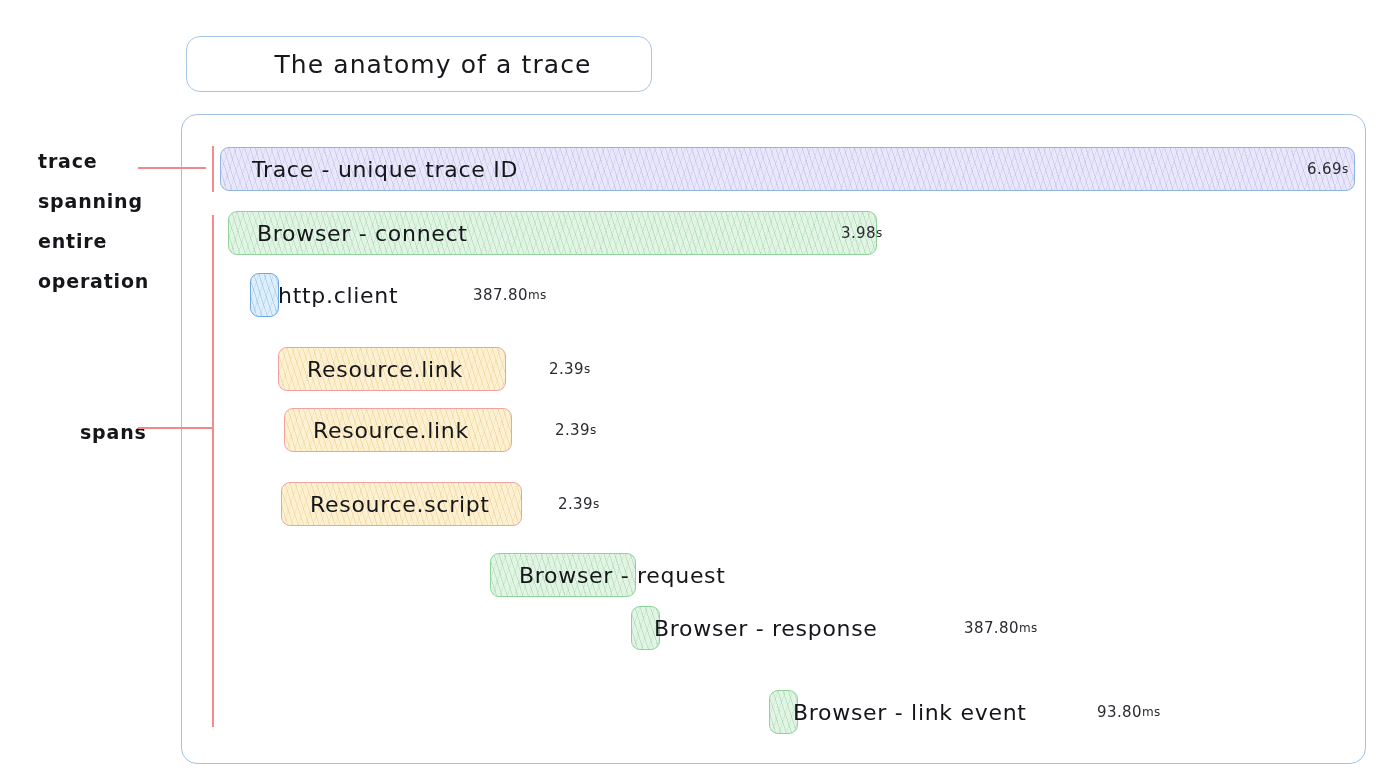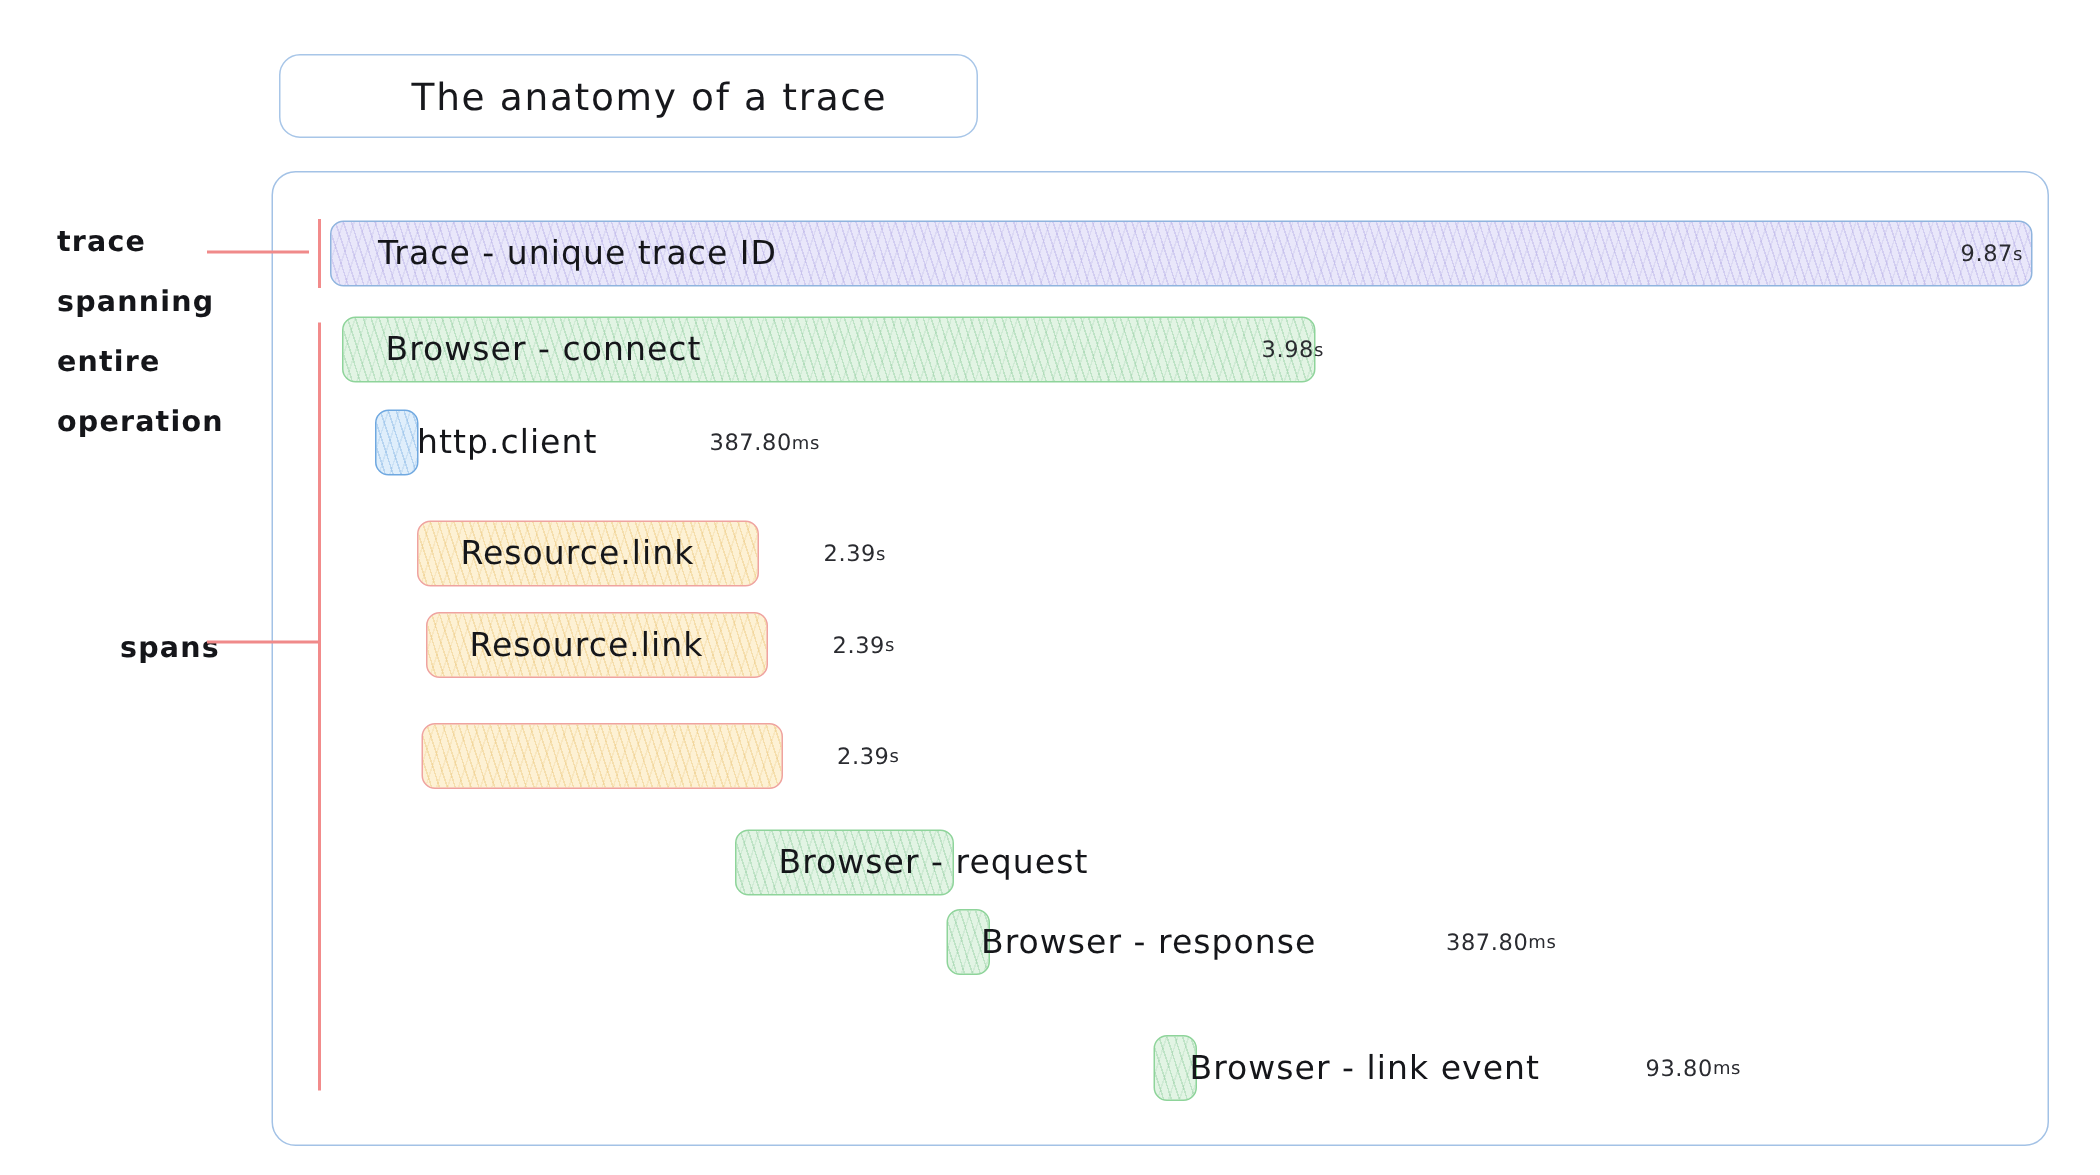--- a/index.html
+++ b/index.html
@@ -185,21 +185,21 @@
   <div id="leader-spans" class="leader"></div>
   <div id="bracket-spans" class="vbar"></div>
 
   <div id="rows">
       <div class="row" style="top: 147px; left: 0px; width: 1400px;">
         <div class="bar v-purple" style="left: 220px; width: 1135px;">
           <div class="bar-tex"></div>
         </div>
         <div class="hand bar-label" style="left: 238px;">Trace - unique trace ID</div>
         <div class="hand dur" style="left: 1293px;">
-          <span>9.87</span>
+          <span>6.69</span>
           <span class="unit">s</span>
         </div>
       </div>
       <div class="row" style="top: 211px; left: 0px; width: 1169px;">
         <div class="bar v-green" style="left: 228px; width: 649px;">
           <div class="bar-tex"></div>
         </div>
         <div class="hand bar-label" style="left: 243px;">Browser - connect</div>
         <div class="hand dur" style="left: 827px;">
           <span>3.98</span>
@@ -233,20 +233,21 @@
         <div class="hand bar-label" style="left: 299px;">Resource.link</div>
         <div class="hand dur" style="left: 541px;">
           <span>2.39</span>
           <span class="unit">s</span>
         </div>
       </div>
       <div class="row" style="top: 482px; left: 0px; width: 1400px;">
         <div class="bar v-amber" style="left: 281px; width: 241px;">
           <div class="bar-tex"></div>
         </div>
+        <div class="hand bar-label" style="left: 296px;">Resource.script</div>
         <div class="hand dur" style="left: 544px;">
           <span>2.39</span>
           <span class="unit">s</span>
         </div>
       </div>
       <div class="row" style="top: 553px; left: 0px; width: 1400px;">
         <div class="bar v-green" style="left: 490px; width: 146px;">
           <div class="bar-tex"></div>
         </div>
         <div class="hand bar-label" style="left: 505px;">Browser - request</div>

